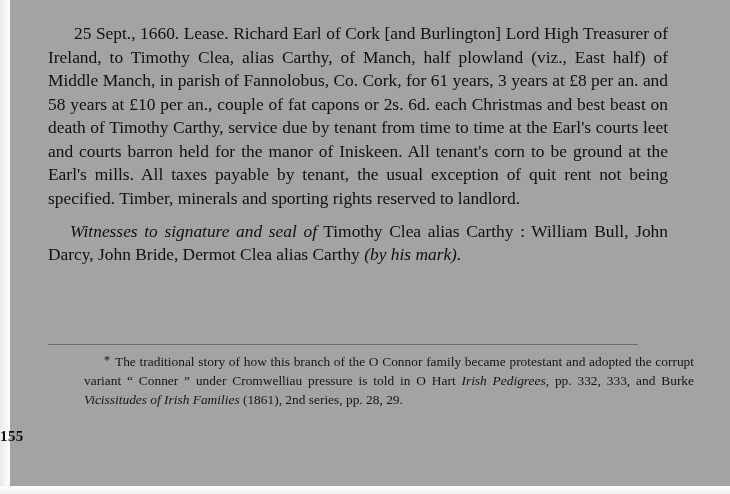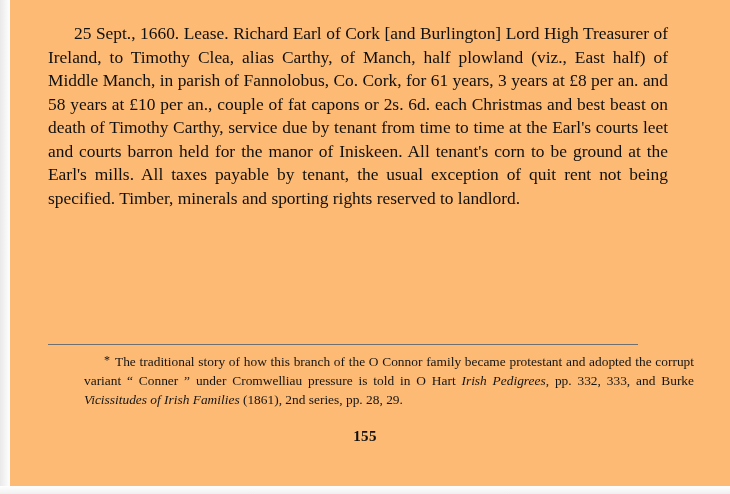--- a/index.html
+++ b/index.html
@@ -11,21 +11,21 @@
     width: 730px;
     height: 494px;
     overflow: hidden;
     font-family: "Liberation Serif", serif;
     color: #111111;
   }
   .page {
     position: relative;
     width: 730px;
     height: 494px;
-    background: #fdba74;
+    background: #a3a3a3;
   }
   .content {
     position: absolute;
     left: 48px;
     top: 22px;
     width: 620px;
   }
   .entry {
     font-family: "Liberation Serif", serif;
     font-size: 17.4px;
@@ -85,21 +85,21 @@
     vertical-align: top;
   }
   .footnote .ital {
     font-style: italic;
   }
   .pagenum {
     position: absolute;
     left: 0;
     top: 428px;
     width: 730px;
-    text-align: center;
+    text-align: left;
     font-family: "Liberation Serif", serif;
     font-size: 15px;
     font-weight: bold;
     color: #101010;
     letter-spacing: 0.4px;
   }
   .edge-left {
     position: absolute;
     left: 0;
     top: 0;
@@ -120,20 +120,21 @@
 <body>
 
 <div class="page">
 
   <div class="edge-left"></div>
 
   <div class="content">
 
     <p class="entry"><span class="indent"></span><span>25 Sept., 1660.  Lease.  Richard Earl of Cork [and Burlington] Lord High Treasurer of Ireland, to Timothy Clea, alias Carthy, of Manch, half plowland (viz., East half) of Middle Manch, in parish of Fannolobus, Co. Cork, for 61 years, 3 years at £8 per an. and 58 years at £10 per an., couple of fat capons or 2s. 6d. each Christmas and best beast on death of Timothy Carthy, service due by tenant from time to time at the Earl's courts leet and courts barron held for the manor of Iniskeen.  All tenant's corn to be ground at the Earl's mills.  All taxes payable by tenant, the usual exception of quit rent not being specified.  Timber, minerals and sporting rights reserved to landlord.</span></p>
 
+    <p class="witness"><span class="lead"></span><span class="ital">Witnesses to signature and seal of</span> <span>Timothy Clea alias Carthy : William Bull, John Darcy, John Bride, Dermot Clea alias Carthy</span> <span class="ital">(by his mark).</span></p>
 
   </div>
 
   <div class="rule"></div>
 
   <div class="footnote"><span class="star">*</span><span>The traditional story of how this branch of the O Connor family became protestant and adopted the corrupt variant “ Conner ” under Cromwelliau pressure is told in O Hart </span><span class="ital">Irish Pedigrees</span><span>, pp. 332, 333, and Burke </span><span class="ital">Vicissitudes of Irish Families</span><span> (1861), 2nd series, pp. 28, 29.</span></div>
 
   <div class="pagenum">155</div>
 
   <div class="edge-bottom"></div>

